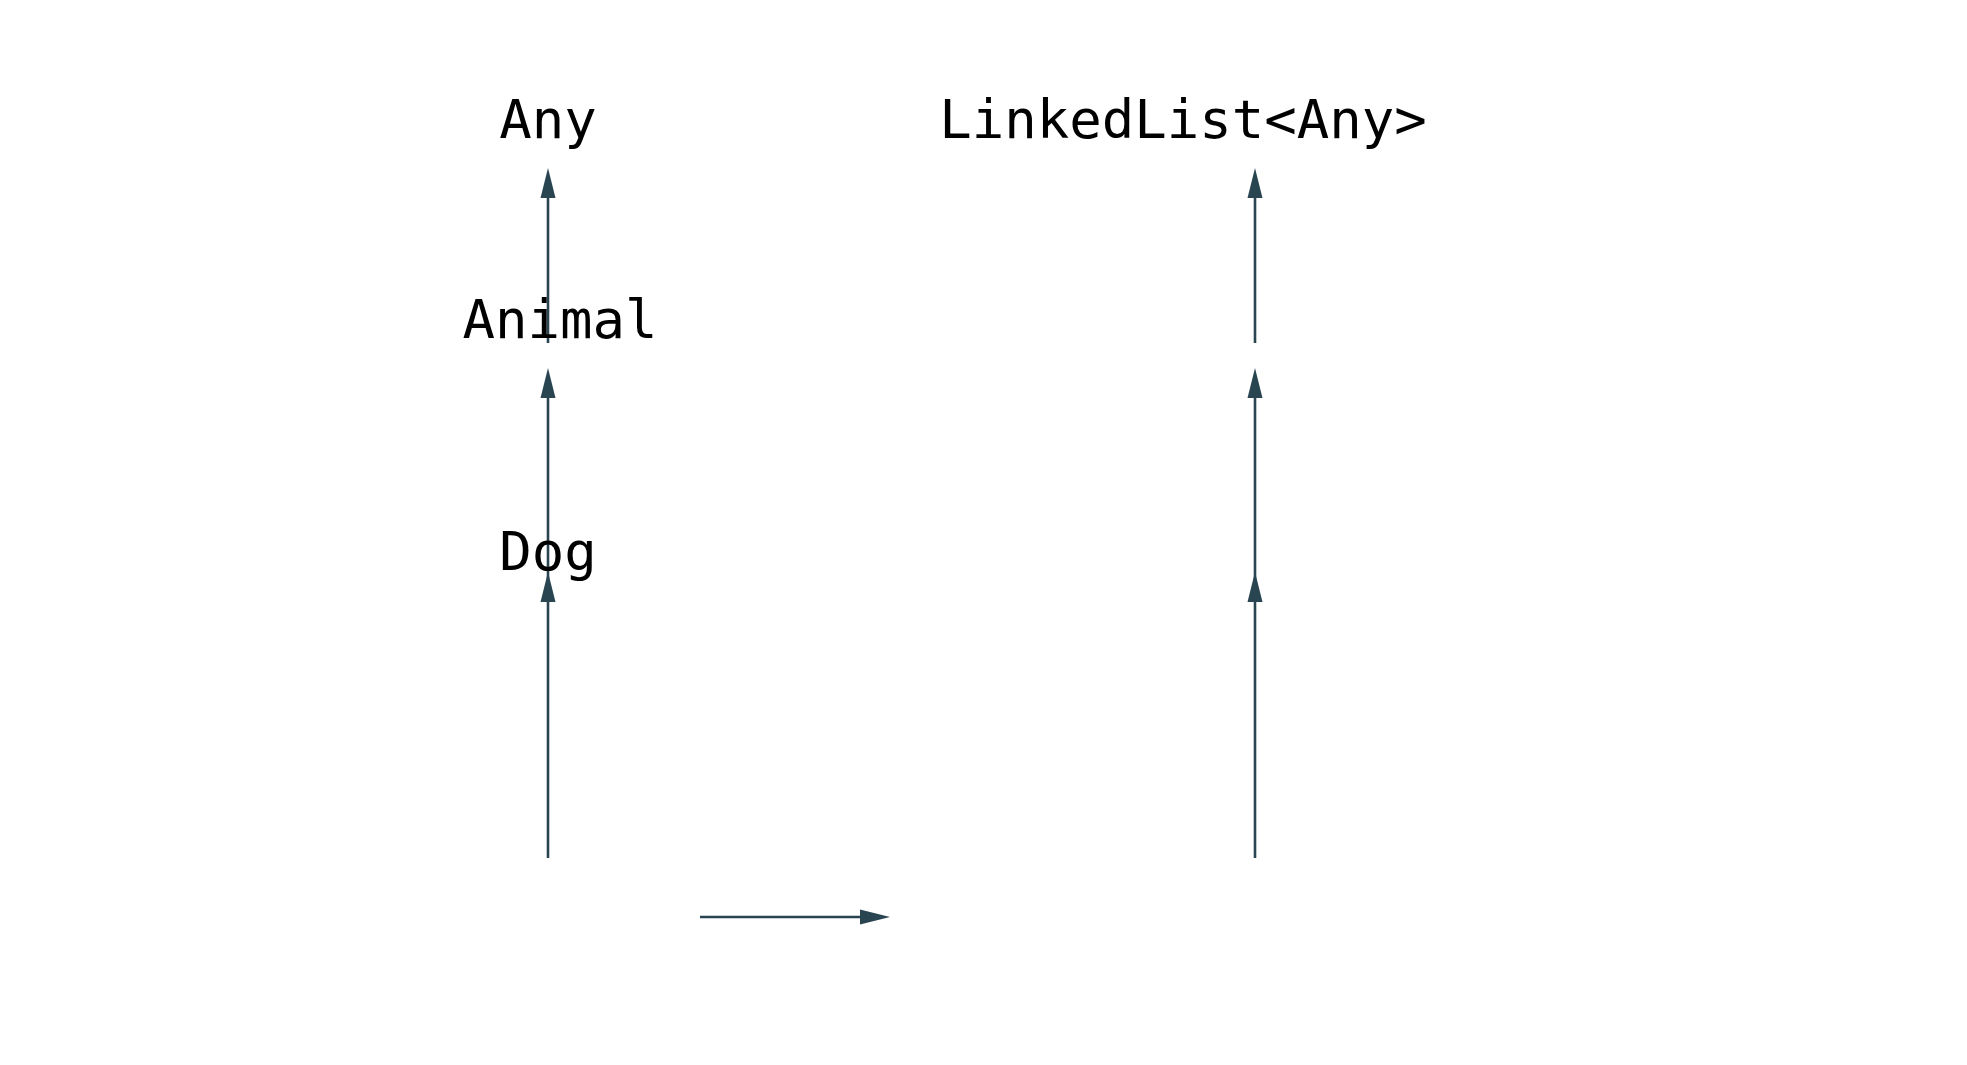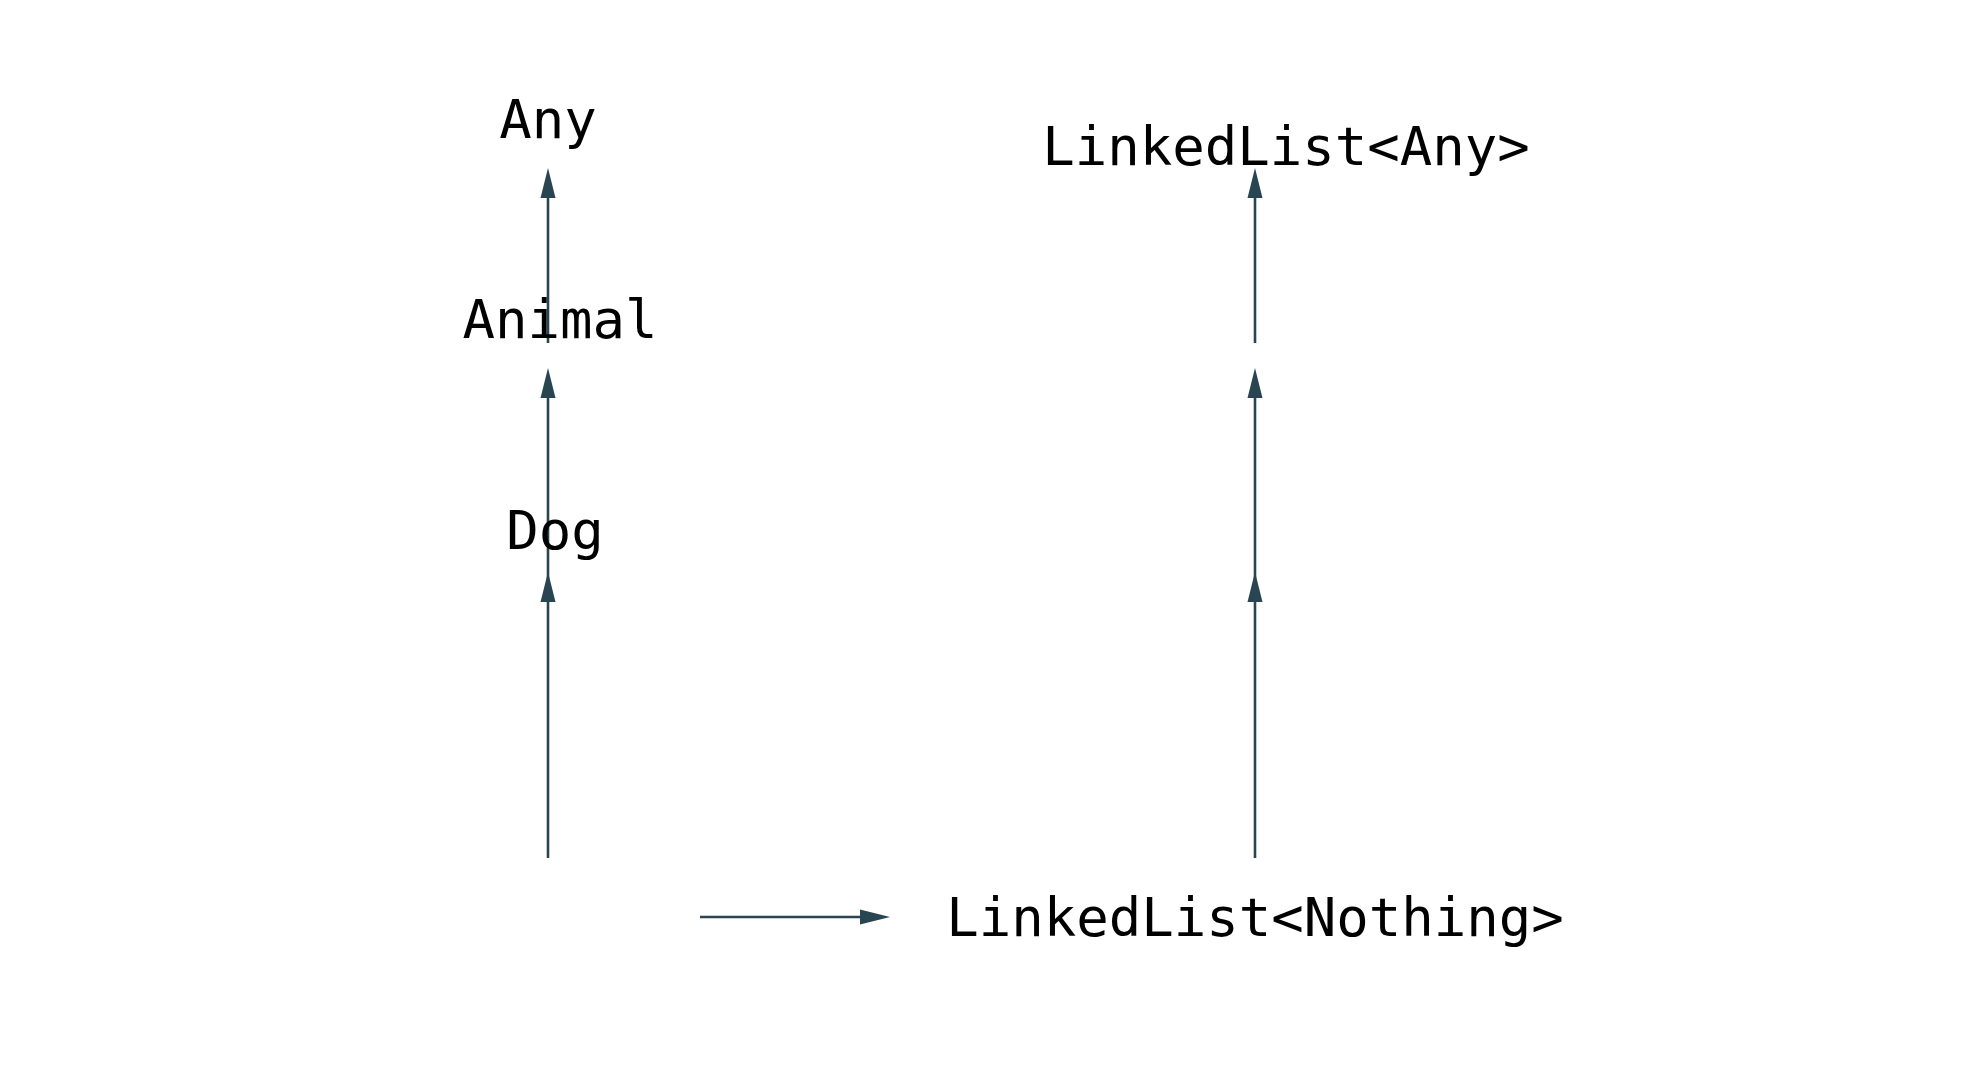--- a/index.html
+++ b/index.html
@@ -65,24 +65,23 @@
         <polygon points="1255,572 1262.5,602 1247.5,602" fill="#2a4552"></polygon>
       </g>
       <g>
         <line x1="700" y1="917" x2="862" y2="917" stroke="#2a4552" stroke-width="2.6" stroke-linecap="butt"></line>
         <polygon points="890,917 860,924.5 860,909.5" fill="#2a4552"></polygon>
       </g>
     </svg>
 
   <div class="node-label" style="left:548px; top:120px;">Any</div>
 
-  <div class="node-label" style="left:1286px; top:120px;margin-top:27px;">LinkedList&lt;Any&gt;</div>
+  <div class="node-label" style="left:1183px; top:120px;">LinkedList&lt;Any&gt;</div>
 
   <div class="node-label" style="left:560px; top:320px;">Animal</div>
 
 
-  <div class="node-label" style="left:548px; top:531px;margin-left:7px;">Dog</div>
+  <div class="node-label" style="left:548px; top:552px;">Dog</div>
 
 
 
-  <div class="node-label" style="left:1255px; top:918px;">LinkedList&lt;Nothing&gt;</div>
 
 </div>
 
 </body></html>

